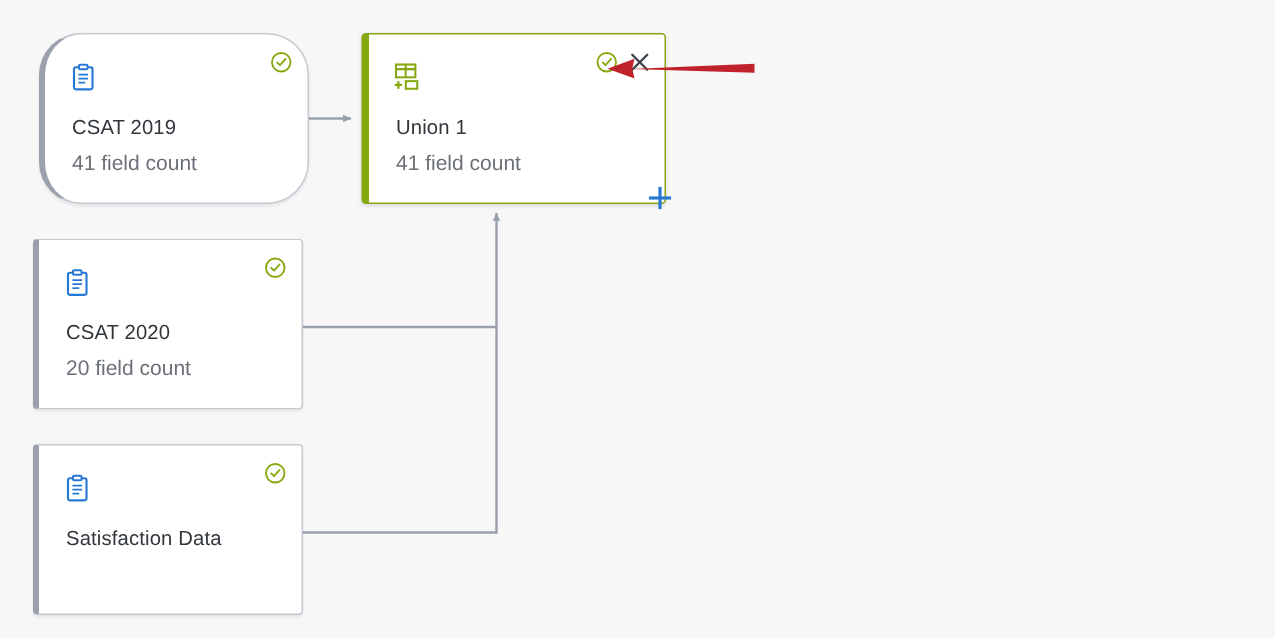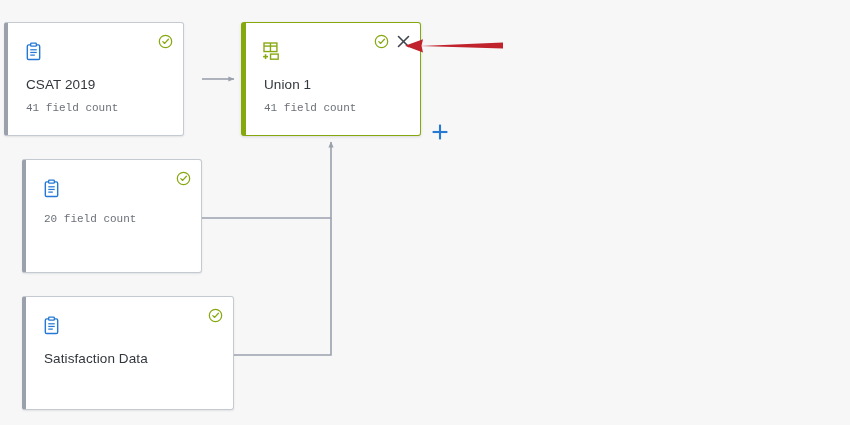--- a/index.html
+++ b/index.html
@@ -66,24 +66,23 @@
   }
   .card-title {
     padding: 10px 16px 0 18px;
     font-size: 13.5px;
     color: #32373d;
     letter-spacing: 0.1px;
     line-height: 16px;
   }
   .card-sub {
     padding: 8px 16px 0 18px;
-    font-size: 11px;
+    font-size: 14px;
     color: #6b7078;
     line-height: 14px;
-    font-family: Liberation Mono, monospace;
   }
 
   
   .icon-src { width: 19px; height: 19px; display: block; }
   .icon-union { width: 20px; height: 20px; display: block; }
   .icon-check { width: 15px; height: 15px; display: block; }
   .icon-close { width: 13px; height: 13px; display: block; }
   .icon-plus-wrap {
     position: absolute;
     left: 430px;
@@ -120,21 +119,21 @@
       </marker>
     </defs>
 
     <path d="M202,79 L234,79" fill="none" stroke="#9aa1ad" stroke-width="1.6" marker-end="url(#ah)"></path>
 
     <path d="M202,218 L331,218 L331,142" fill="none" stroke="#9aa1ad" stroke-width="1.6" marker-end="url(#ah)"></path>
 
     <path d="M202,355 L331,355 L331,218" fill="none" stroke="#9aa1ad" stroke-width="1.6"></path>
   </svg>
 
-  <div class="card" style="left:4px; top:22px; width:180px; height:114px;">
+  <div class="card" style="left:26px; top:22px; width:180px; height:114px;border-radius:28px;">
     <div class="card-head">
       <span>
         <svg class="icon-src" viewBox="0 0 20 20">
           <rect x="3.5" y="3" width="13" height="15.5" rx="1.4" fill="none" stroke="#2579d4" stroke-width="1.5"></rect>
           <rect x="7" y="1.2" width="6" height="3.2" rx="0.8" fill="#ffffff" stroke="#2579d4" stroke-width="1.4"></rect>
           <line x1="6.6" y1="8.2" x2="13.4" y2="8.2" stroke="#2579d4" stroke-width="1.3"></line>
           <line x1="6.6" y1="11" x2="13.4" y2="11" stroke="#2579d4" stroke-width="1.3"></line>
           <line x1="6.6" y1="13.8" x2="11.4" y2="13.8" stroke="#2579d4" stroke-width="1.3"></line>
         </svg>
       </span>
@@ -144,21 +143,21 @@
             <circle cx="8" cy="8" r="6.6" fill="none" stroke="#86a80f" stroke-width="1.3"></circle>
             <path d="M5.1,8.1 L7.1,10.1 L11.1,5.6" fill="none" stroke="#86a80f" stroke-width="1.3" stroke-linecap="round" stroke-linejoin="round"></path>
           </svg>
         </span>
       </span>
     </div>
     <div class="card-title">CSAT 2019</div>
     <div class="card-sub">41 field count</div>
   </div>
 
-  <div class="card selected" style="left:241px; top:22px; width:180px; height:114px;">
+  <div class="card selected" style="left:241px; top:22px; width:203px; height:114px;">
     <div class="card-head">
       <span>
         <svg class="icon-union" viewBox="0 0 22 22">
           <rect x="2.2" y="2.2" width="14.2" height="9.4" fill="none" stroke="#86a80f" stroke-width="1.5"></rect>
           <line x1="2.2" y1="5.6" x2="16.4" y2="5.6" stroke="#86a80f" stroke-width="1.5"></line>
           <line x1="9.3" y1="2.2" x2="9.3" y2="11.6" stroke="#86a80f" stroke-width="1.5"></line>
           <line x1="1.2" y1="17.2" x2="6.6" y2="17.2" stroke="#86a80f" stroke-width="1.7"></line>
           <line x1="3.9" y1="14.5" x2="3.9" y2="19.9" stroke="#86a80f" stroke-width="1.7"></line>
           <rect x="9.4" y="14.4" width="8.4" height="5.6" fill="none" stroke="#86a80f" stroke-width="1.5"></rect>
         </svg>
@@ -195,24 +194,25 @@
       </span>
       <span class="head-actions">
         <span>
           <svg class="icon-check" viewBox="0 0 16 16">
             <circle cx="8" cy="8" r="6.6" fill="none" stroke="#86a80f" stroke-width="1.3"></circle>
             <path d="M5.1,8.1 L7.1,10.1 L11.1,5.6" fill="none" stroke="#86a80f" stroke-width="1.3" stroke-linecap="round" stroke-linejoin="round"></path>
           </svg>
         </span>
       </span>
     </div>
+    <div class="card-title">CSAT 2020</div>
     <div class="card-sub">20 field count</div>
   </div>
 
-  <div class="card" style="left:22px; top:296px; width:212px; height:114px;">
+  <div class="card" style="left:22px; top:296px; width:180px; height:114px;">
     <div class="card-head">
       <span>
         <svg class="icon-src" viewBox="0 0 20 20">
           <rect x="3.5" y="3" width="13" height="15.5" rx="1.4" fill="none" stroke="#2579d4" stroke-width="1.5"></rect>
           <rect x="7" y="1.2" width="6" height="3.2" rx="0.8" fill="#ffffff" stroke="#2579d4" stroke-width="1.4"></rect>
           <line x1="6.6" y1="8.2" x2="13.4" y2="8.2" stroke="#2579d4" stroke-width="1.3"></line>
           <line x1="6.6" y1="11" x2="13.4" y2="11" stroke="#2579d4" stroke-width="1.3"></line>
           <line x1="6.6" y1="13.8" x2="11.4" y2="13.8" stroke="#2579d4" stroke-width="1.3"></line>
         </svg>
       </span>

